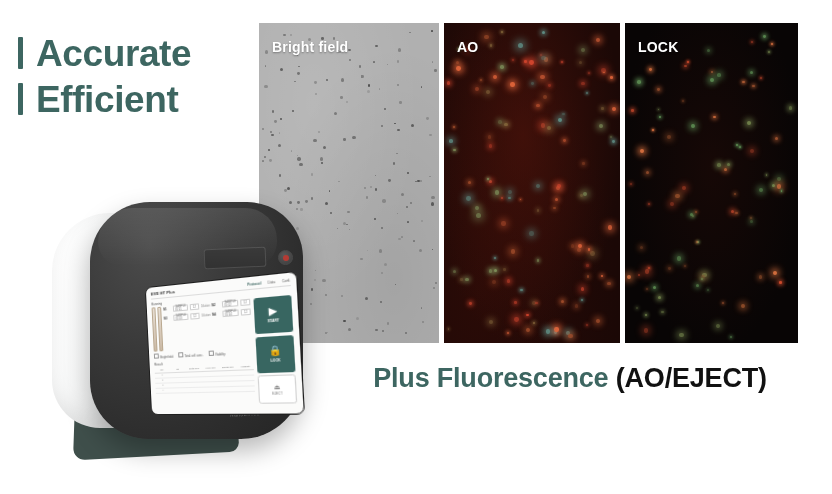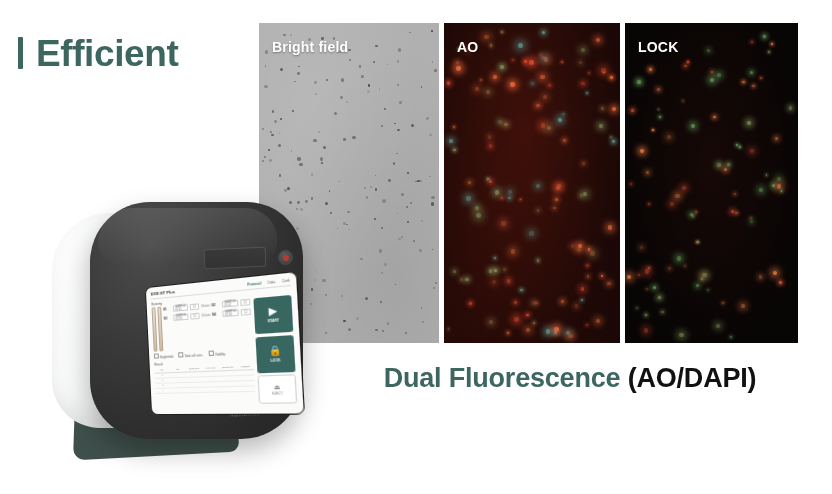--- a/index.html
+++ b/index.html
@@ -260,20 +260,24 @@
   }
   .cap-teal { color: #3d6661; }
   .cap-dark { color: #111111; }
 </style>
 </head>
 <body>
 
 <div id="stage">
 
   <div class="headline">
+    <div class="headline-row">
+      <div class="headline-bar"></div>
+      <div class="headline-word">Accurate</div>
+    </div>
     <div class="headline-row">
       <div class="headline-bar"></div>
       <div class="headline-word">Efficient</div>
     </div>
   </div>
 
   <div class="panels">
 
     <div class="panel panel-bf">
       <div class="bf-tex"></div>
@@ -791,18 +795,18 @@
             <span class="gl">⏏</span>
             <span>EJECT</span>
           </div>
         </div>
       </div>
     </div>
   </div>
 
   <div class="caption">
     <div class="cap-line2">
-      <span class="cap-teal">Dual Fluorescence</span>
-      <span class="cap-dark">(AO/DAPI)</span>
+      <span class="cap-teal">Plus Fluorescence</span>
+      <span class="cap-dark">(AO/EJECT)</span>
     </div>
   </div>
 
 </div>
 
 </body></html>

